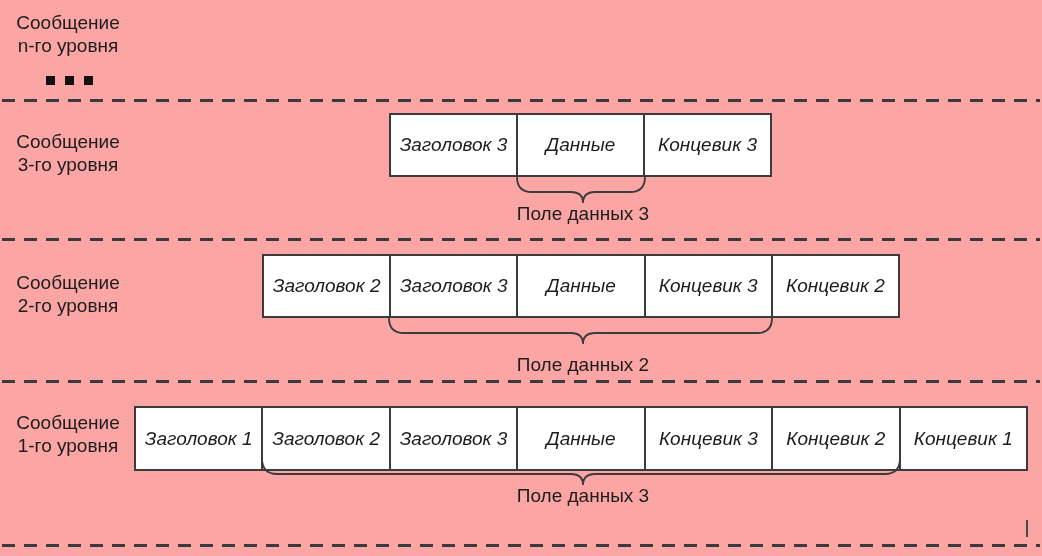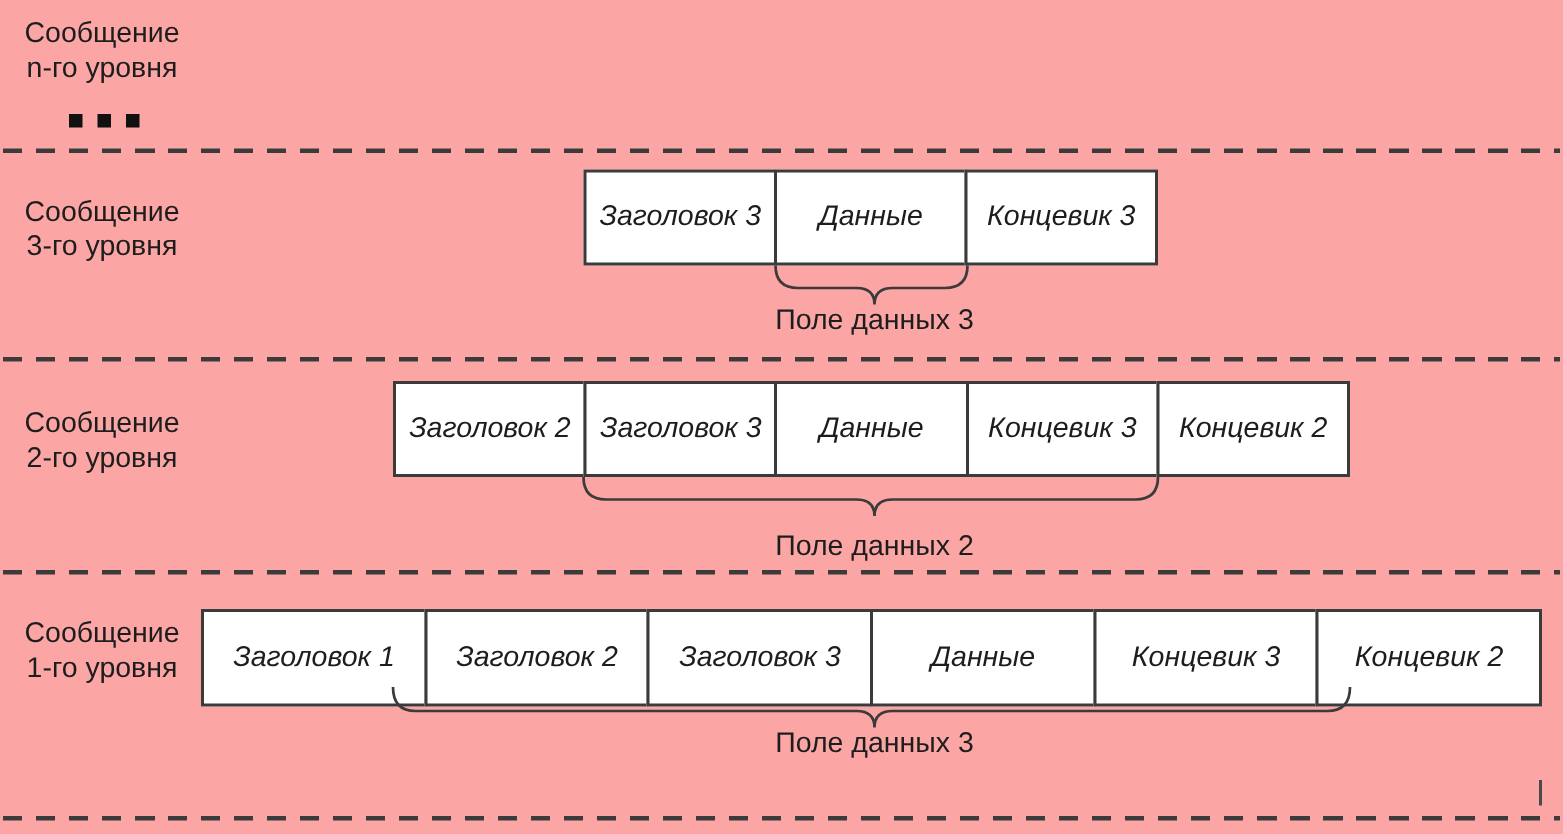--- a/index.html
+++ b/index.html
@@ -136,20 +136,21 @@
 
   <div class="msg-label" style="top:411px">Сообщение
 1-го уровня</div>
   <div class="box-row" style="left:134px; top:406px; width:894px; height:65px;">
       <div class="box">Заголовок 1</div>
       <div class="box">Заголовок 2</div>
       <div class="box">Заголовок 3</div>
       <div class="box">Данные</div>
       <div class="box">Концевик 3</div>
       <div class="box">Концевик 2</div>
+      <div class="box">Концевик 1</div>
     </div>
   <div class="brace-label" style="top:484px">Поле данных 3</div>
 
   <svg class="overlay" width="1042" height="556" viewBox="0 0 1042 556">
     <path d="M 517,177 Q 517,192 532,192 H 571 Q 583,192 583,203 Q 583,192 595,192 H 630 Q 645,192 645,177" fill="none" stroke="#3b3b3b" stroke-width="1.8"></path>
     <path d="M 389,318 Q 389,333 404,333 H 571 Q 583,333 583,344 Q 583,333 595,333 H 757 Q 772,333 772,318" fill="none" stroke="#3b3b3b" stroke-width="1.8"></path>
     <path d="M 262,458 Q 262,474 277,474 H 571 Q 583,474 583,485 Q 583,474 595,474 H 885 Q 900,474 900,458" fill="none" stroke="#3b3b3b" stroke-width="1.8"></path>
   </svg>
 
   <div class="tick"></div>

